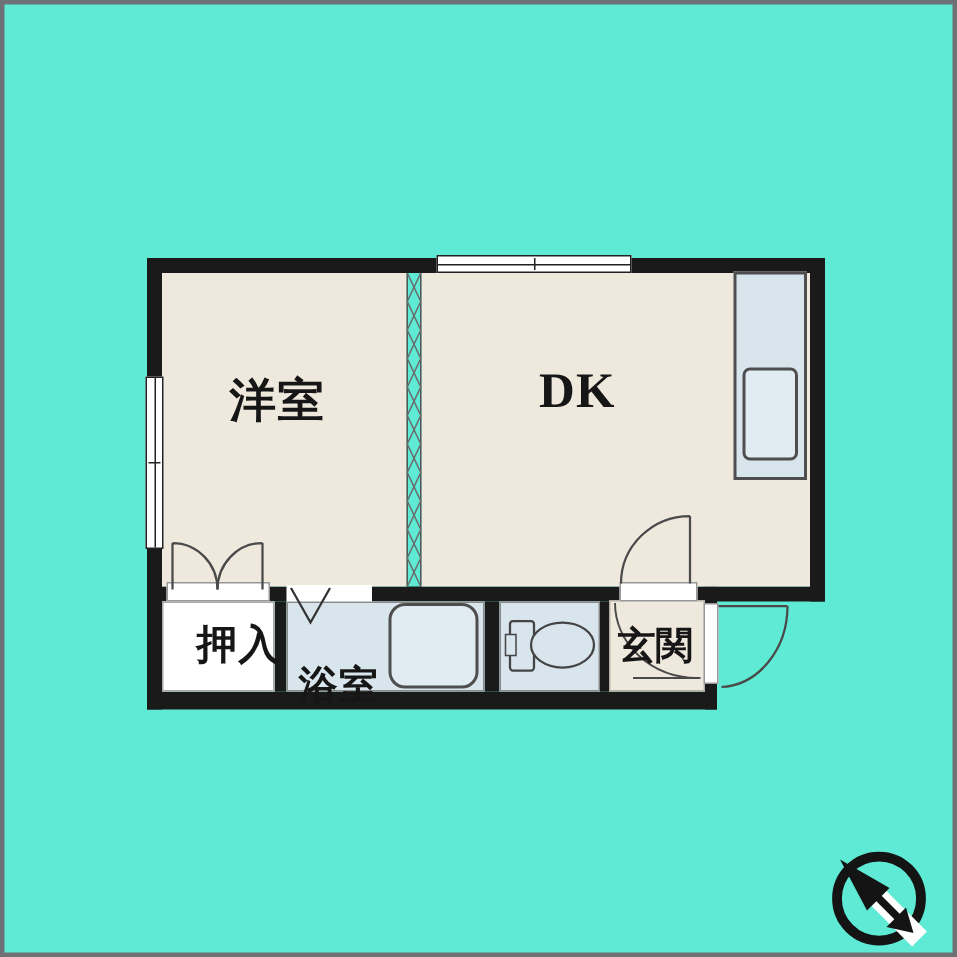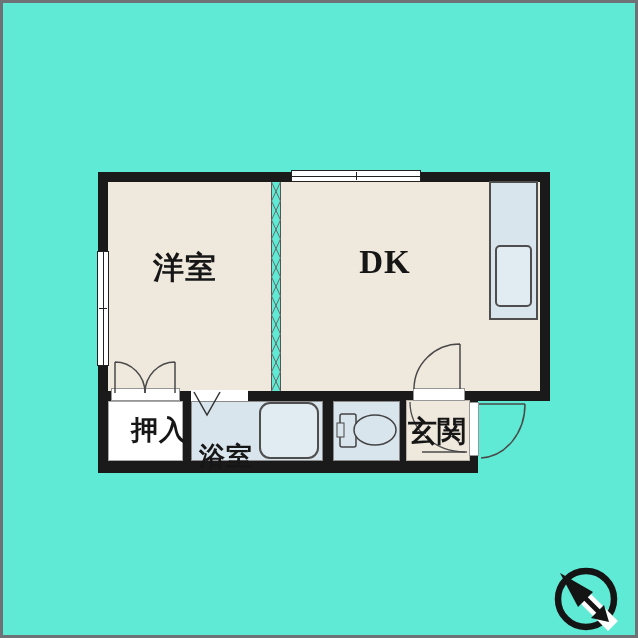--- a/index.html
+++ b/index.html
@@ -102,21 +102,21 @@
       <rect x="337" y="411" width="16" height="33" rx="2" fill="#d9e5ec" stroke="#444" stroke-width="1.5"></rect>
       <rect x="334" y="420" width="7" height="14" fill="#d9e5ec" stroke="#444" stroke-width="1"></rect>
       <ellipse cx="372" cy="427" rx="21" ry="15" fill="#d9e5ec" stroke="#444" stroke-width="1.5"></ellipse>
     </g>
   </svg>
 
   <div class="label" style="left:182px;top:264px;font-size:31px;">洋室</div>
   <div class="label" style="left:382px;top:259px;font-size:33px;">DK</div>
   <div class="label" style="left:140px;top:427px;font-size:27px;margin-left:16px;">押入</div>
   <div class="label" style="left:223px;top:454px;font-size:26px;">浴室</div>
-  <div class="label" style="left:434px;top:428px;font-size:29px;letter-spacing:0;">玄関</div>
+  <div class="label" style="left:434px;top:428px;font-size:25px;letter-spacing:0;">玄関</div>
 
   <div class="abs" style="left:548px;top:562px;width:72px;height:72px;">
     <svg width="72" height="72" viewBox="0 0 72 72">
       <circle cx="35" cy="34" r="28" fill="none" stroke="#141414" stroke-width="6.5"></circle>
       <line x1="35" y1="34" x2="62" y2="61" stroke="#ffffff" stroke-width="14"></line>
       <line x1="33" y1="32" x2="50" y2="49" stroke="#141414" stroke-width="5"></line>
       <polygon points="58,57 40,53 53,40" fill="#141414"></polygon>
       <polygon points="9,8 42,27 27,42" fill="#141414"></polygon>
     </svg>
   </div>

